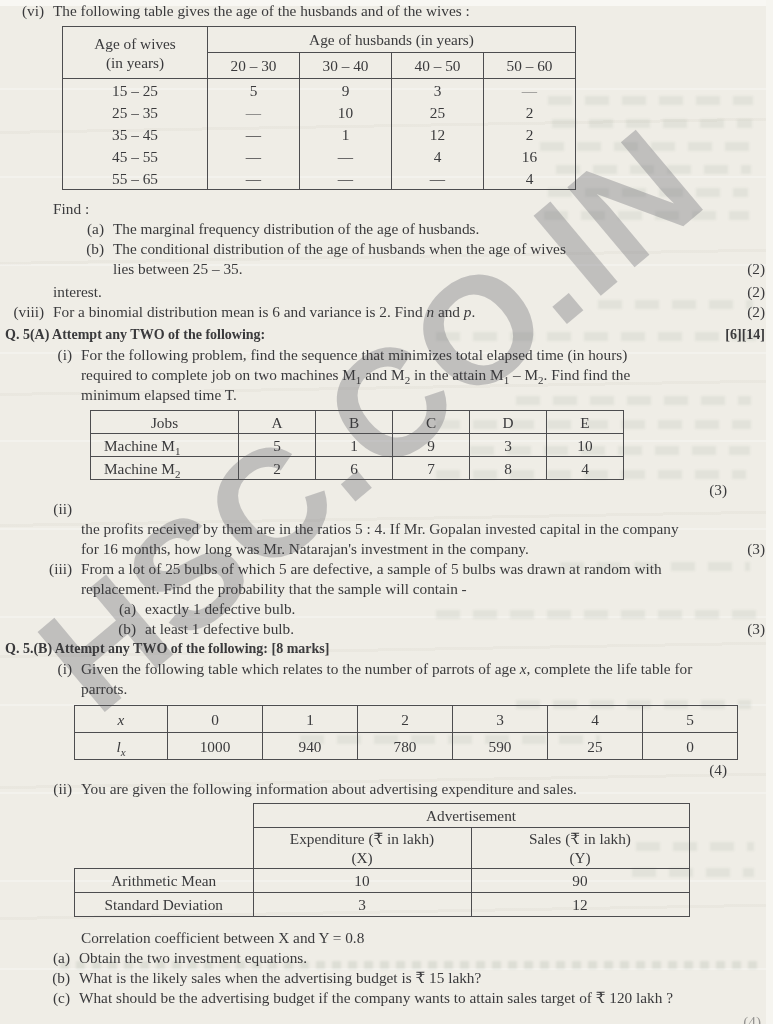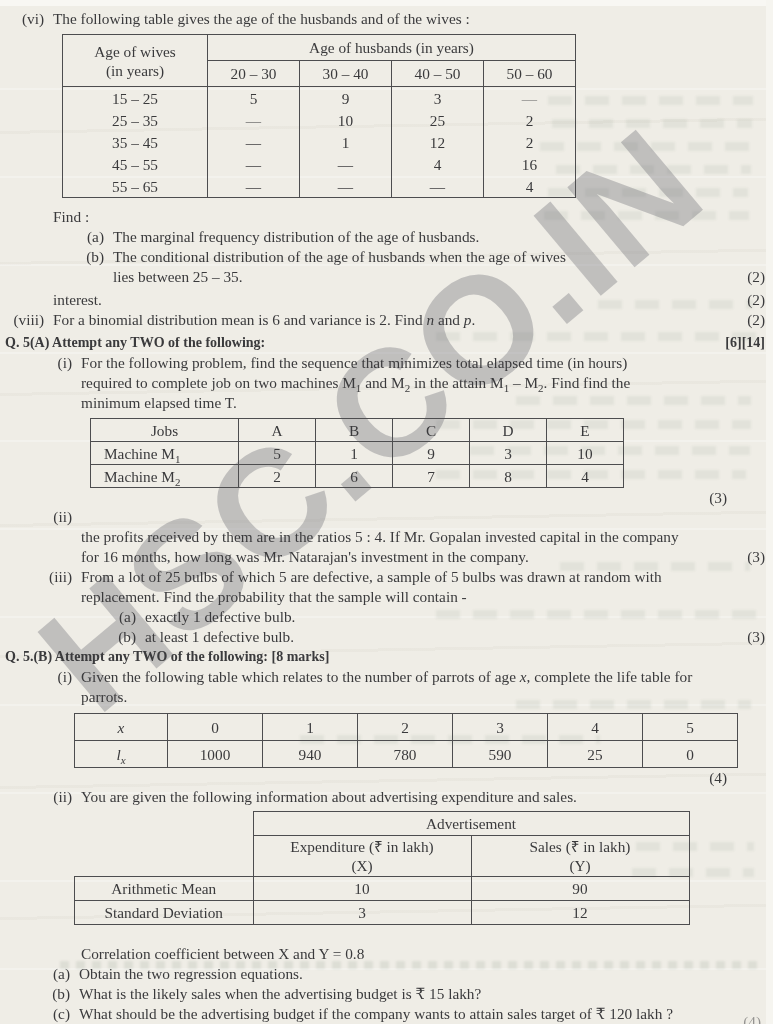--- a/index.html
+++ b/index.html
@@ -19,21 +19,21 @@
     transform:translate(-50%,-50%) rotate(-40deg);
     font-family:"Liberation Sans",sans-serif;font-weight:bold;
     font-size:152px;letter-spacing:2px;white-space:nowrap;
     color:rgba(104,104,110,0.34);z-index:1;pointer-events:none;
   }
   .bleed{
     position:absolute;height:9px;z-index:0;filter:blur(1.3px);opacity:.8;
     background:repeating-linear-gradient(90deg, rgba(146,158,142,.17) 0 24px, rgba(146,158,142,0) 24px 37px);
   }
   .bleed.band{background:repeating-linear-gradient(90deg, rgba(140,155,140,.22) 0 9px, rgba(140,155,140,0) 9px 16px);height:8px;}
-  .content{position:absolute;inset:0;padding-top:9px;z-index:2;}
+  .content{position:absolute;inset:0;padding-top:1px;z-index:2;}
   .row{position:relative;display:flex;line-height:20px;min-height:20px;padding-right:46px;}
   .lbl{flex:none;text-align:right;}
   .w1{width:44px;}  
   .w2{width:72px;}  
   .wa{width:104px;} 
   .wb{width:136px;} 
   .wc{width:70px;}  
   .body{padding-left:9px;}
   .bold{font-weight:bold;font-size:14px;}
   .qhead{padding-left:5px;}
@@ -54,21 +54,21 @@
   .t2 td{border:1.6px solid #4d4d4f;height:20px;}
   .t2 .c0{width:128px;}
   .t2 .c{width:64px;}
   .t2 .ml{text-align:left;padding-left:13px;}
   
   .t3{margin:6px 0 0 74px;}
   .t3 td{border:1.6px solid #4d4d4f;height:24px;}
   .t3 .c0{width:80px;}
   .t3 .c{width:82px;}
   
-  .t4{margin:4px 0 16px 74px;font-family:Liberation Serif, serif;}
+  .t4{margin:4px 0 8px 74px;}
   .t4 td{border:1.6px solid #4d4d4f;height:21px;}
   .t4 td.nb{border:none;background:transparent;}
   .t4 .c0{width:166px;}
   .t4 .c{width:205px;}
   .it{font-style:italic;}
   sub{font-size:11px;line-height:0;}
   .corner-mark{position:absolute;right:12px;top:1013px;opacity:.5;z-index:2;}
   .sp2{height:7px;}
   .sp1{height:3px;}
 </style>
@@ -347,21 +347,21 @@
       </table>
 
     <div class="sp1"></div>
     <div class="row">
       <span class="lbl w2"></span>
       <span class="body">Correlation coefficient between X and Y = 0.8</span>
     </div>
 
     <div class="row">
       <span class="lbl wc">(a)</span>
-      <span class="body">Obtain the two regression equations.</span>
+      <span class="body">Obtain the two investment equations.</span>
     </div>
     <div class="row">
       <span class="lbl wc">(b)</span>
       <span class="body">What is the likely sales when the advertising budget is ₹ 15 lakh?</span>
     </div>
     <div class="row">
       <span class="lbl wc">(c)</span>
       <span class="body">What should be the advertising budget if the company wants to attain sales target of ₹ 120 lakh ?</span>
     </div>
   </div>

